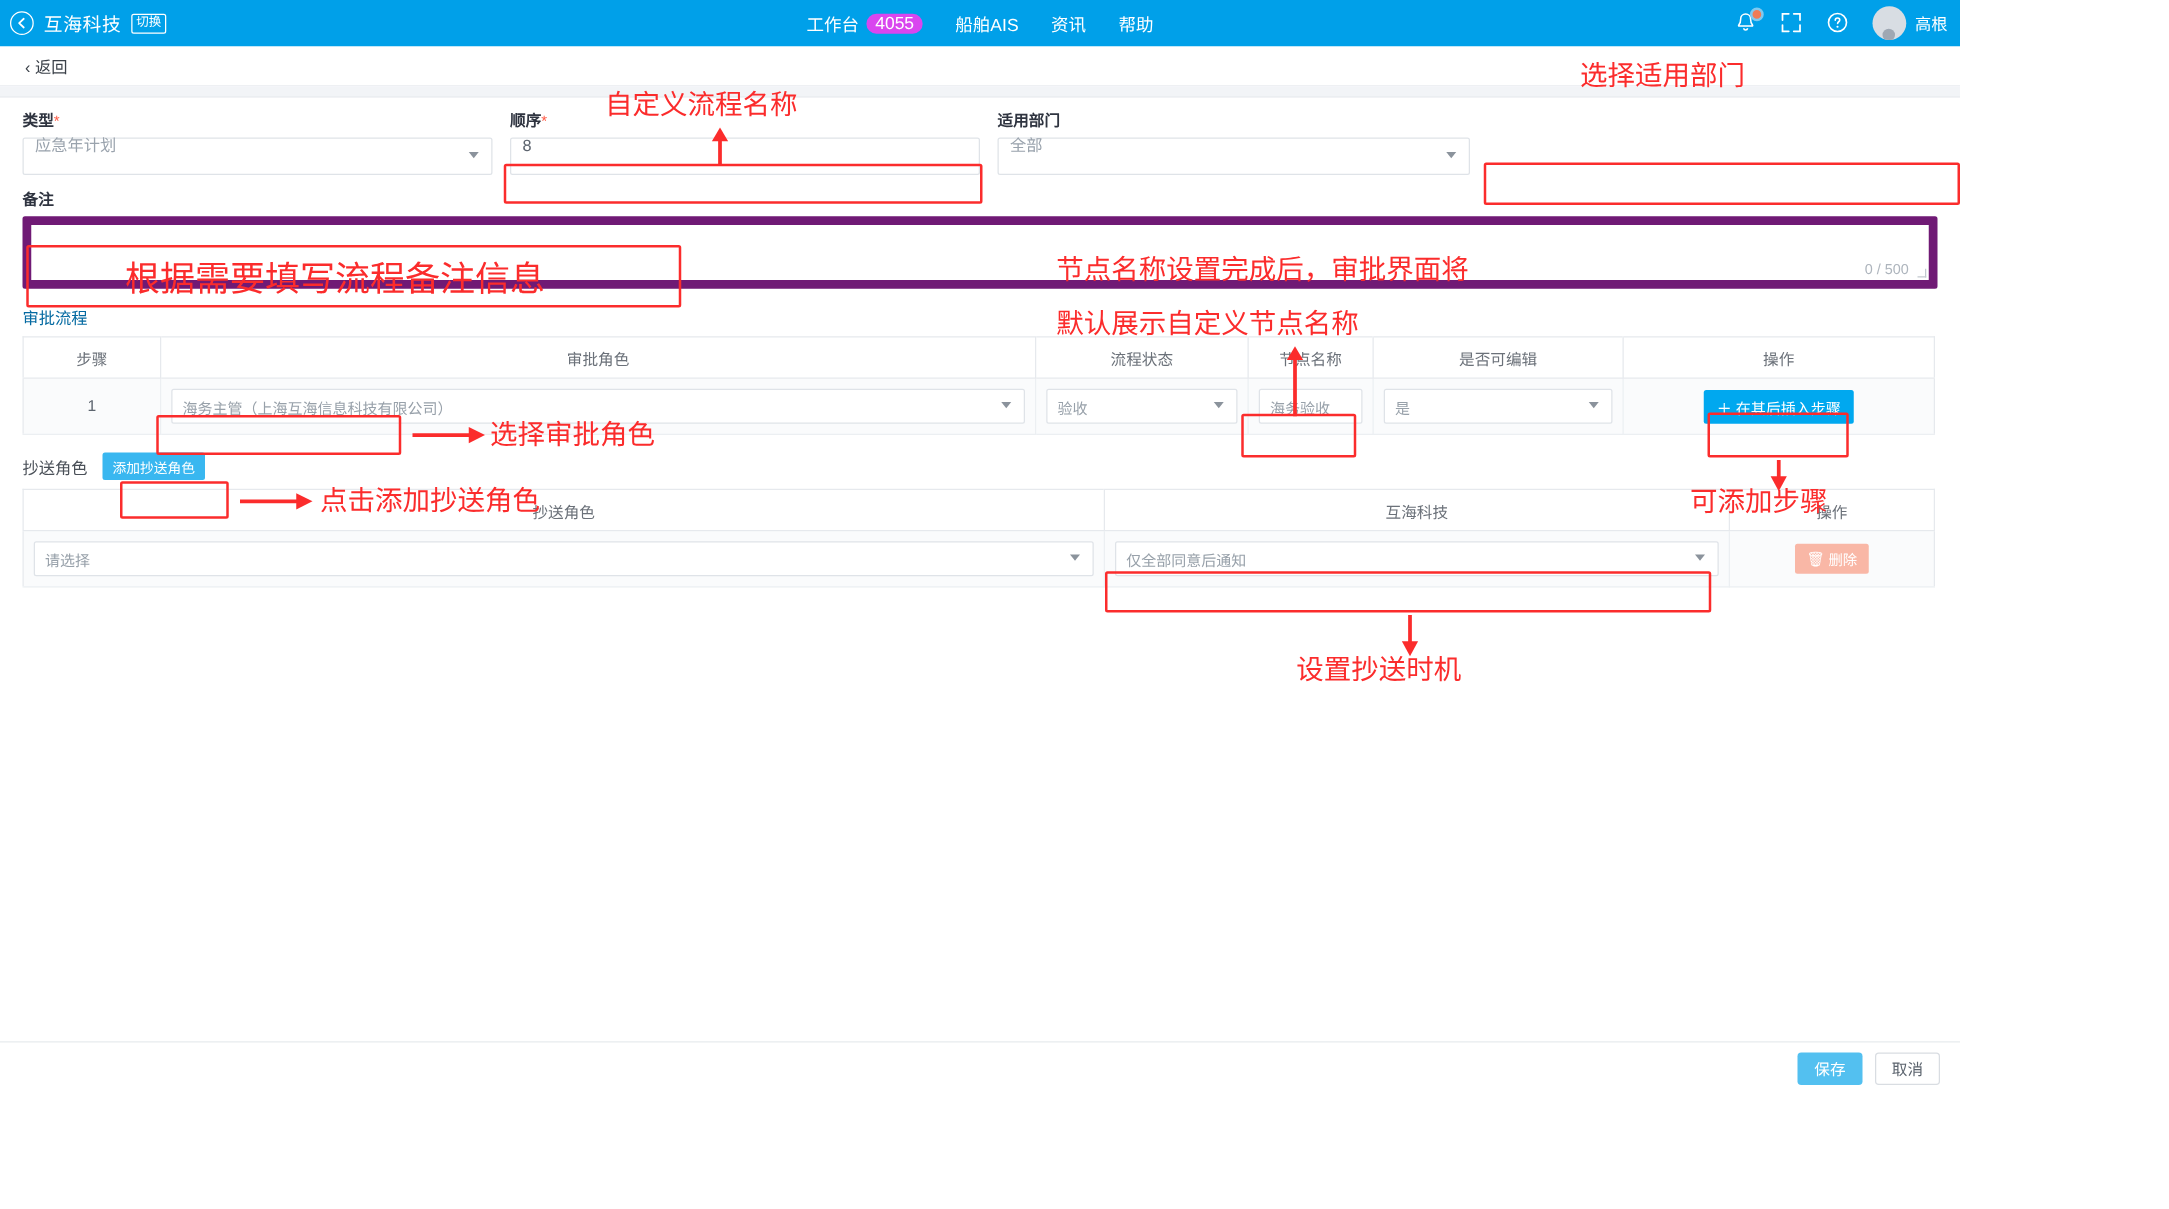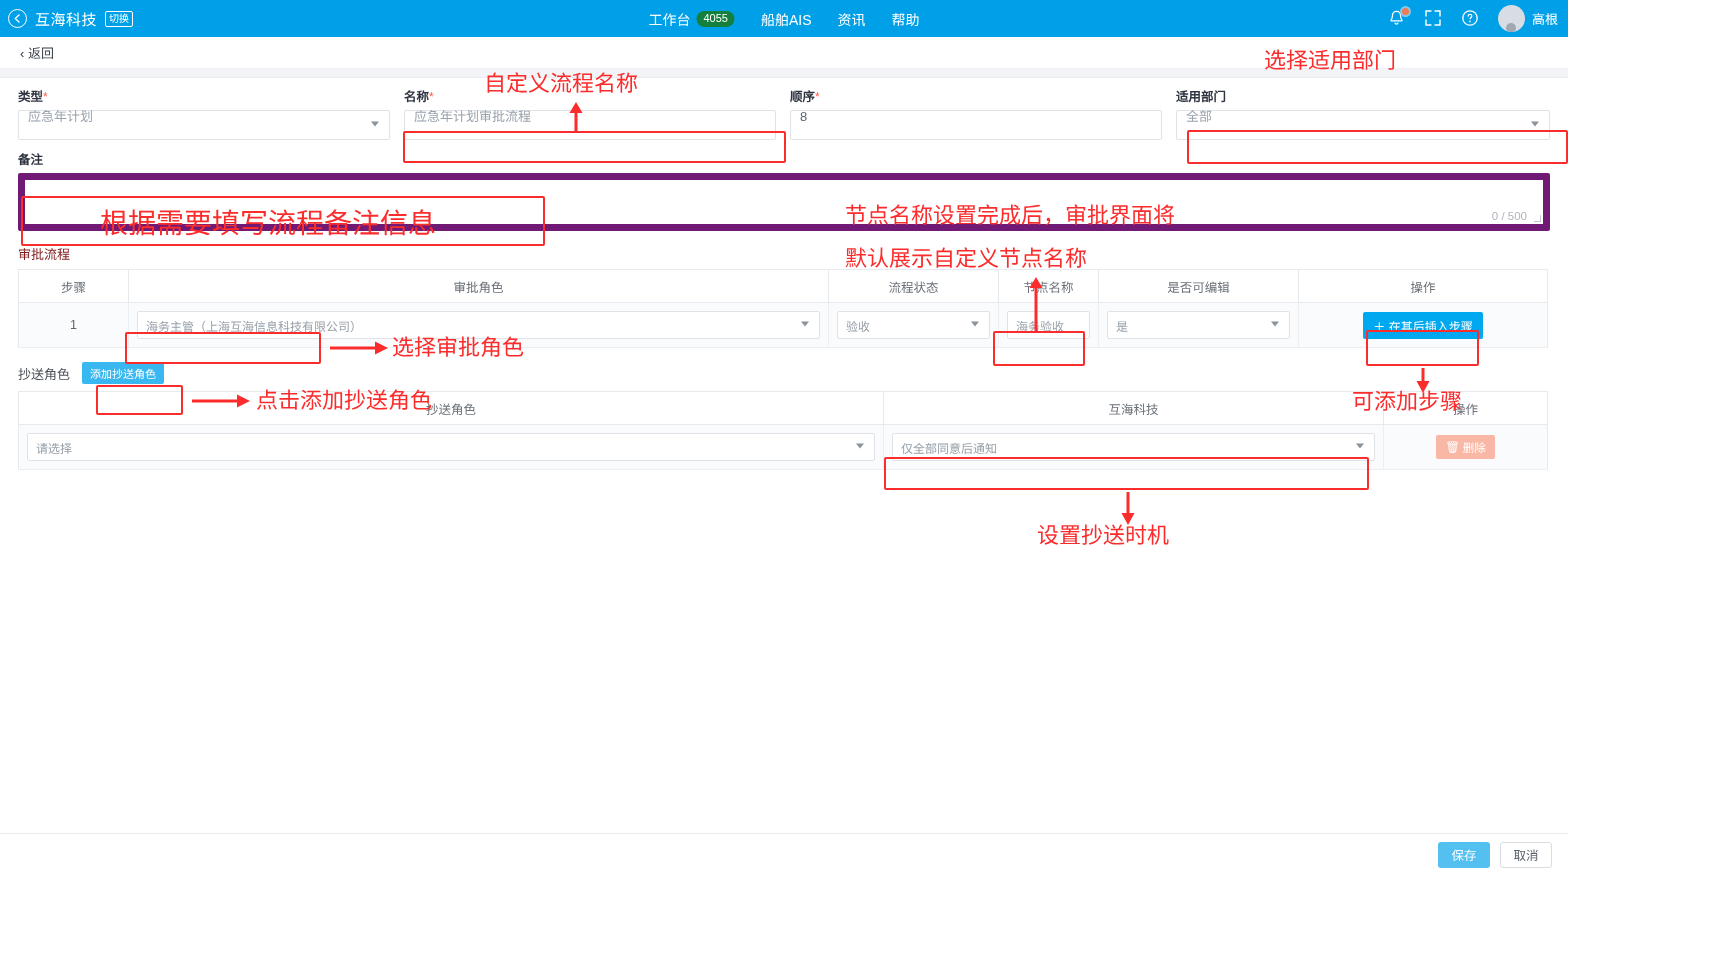--- a/index.html
+++ b/index.html
@@ -38,21 +38,21 @@
   .brand-switch {
     font-size: 10px; border: 1px solid #fff; border-radius: 2px;
     padding: 0px 3px 1px; line-height: 13px;
   }
   .nav {
     position: absolute; left: 50%; transform: translateX(-50%);
     display: flex; align-items: center; gap: 26px;
   }
   .nav-item { font-size: 14px; color: #fff; cursor: pointer; display: flex; align-items: center; gap: 6px; }
   .badge {
-    background: #15803d; color: #fff; font-size: 11px;
+    background: #d946ef; color: #fff; font-size: 14px;
     border-radius: 9px; padding: 1px 7px 2px; line-height: 13px;
   }
   .head-right {
     margin-left: auto; display: flex; align-items: center; gap: 17px; padding-right: 10px;
   }
   .hicon { width: 20px; height: 20px; position: relative; cursor: pointer; }
   .hicon svg { display:block; }
   .bell-dot {
     position: absolute; right: -4px; top: -3px;
     width: 11px; height: 11px; border-radius: 50%;
@@ -111,21 +111,21 @@
   .counter {
     position: absolute; right: 16px; bottom: 2px; font-size: 11.5px; color: #aeb5bd;
   }
   .resize-h {
     position: absolute; right: 2px; bottom: 2px; width: 7px; height: 7px;
     border-right: 1px solid #c3c9d0; border-bottom: 1px solid #c3c9d0;
     transform: rotate(0deg);
   }
 
   
-  .sec-title { font-size: 13px; color: #7f1d1d; margin: 13px 0 6px 18px; }
+  .sec-title { font-size: 13px; color: #0369a1; margin: 13px 0 6px 18px; }
 
   
   .tbl { width: 1530px; margin: 0 18px; border: 1px solid #e6e9ed; border-collapse: collapse; }
   .tbl th {
     background: #fff; border-right: 1px solid #e6e9ed; border-bottom: 1px solid #e6e9ed;
     font-size: 12.5px; font-weight: normal; color: #6b7179; height: 33px;
   }
   .tbl td {
     border-right: 1px solid #eceff2; border-bottom: 1px solid #eceff2;
     background: #fafbfc; height: 45px; text-align: center; font-size: 12.5px; color: #5c646e;
@@ -246,28 +246,20 @@
       <div class="field w-a">
         <label class="field-label">
           <span>类型</span><span class="req">*</span>
         </label>
         <div class="inp">
           <span>应急年计划</span>
           <span class="caret"></span>
         </div>
       </div>
 
-      <div class="field w-b">
-        <label class="field-label">
-          <span>名称</span><span class="req">*</span>
-        </label>
-        <div class="inp">
-          <span>应急年计划审批流程</span>
-        </div>
-      </div>
 
       <div class="field w-c">
         <label class="field-label">
           <span>顺序</span><span class="req">*</span>
         </label>
         <div class="inp val">
           <span>8</span>
         </div>
       </div>
 

